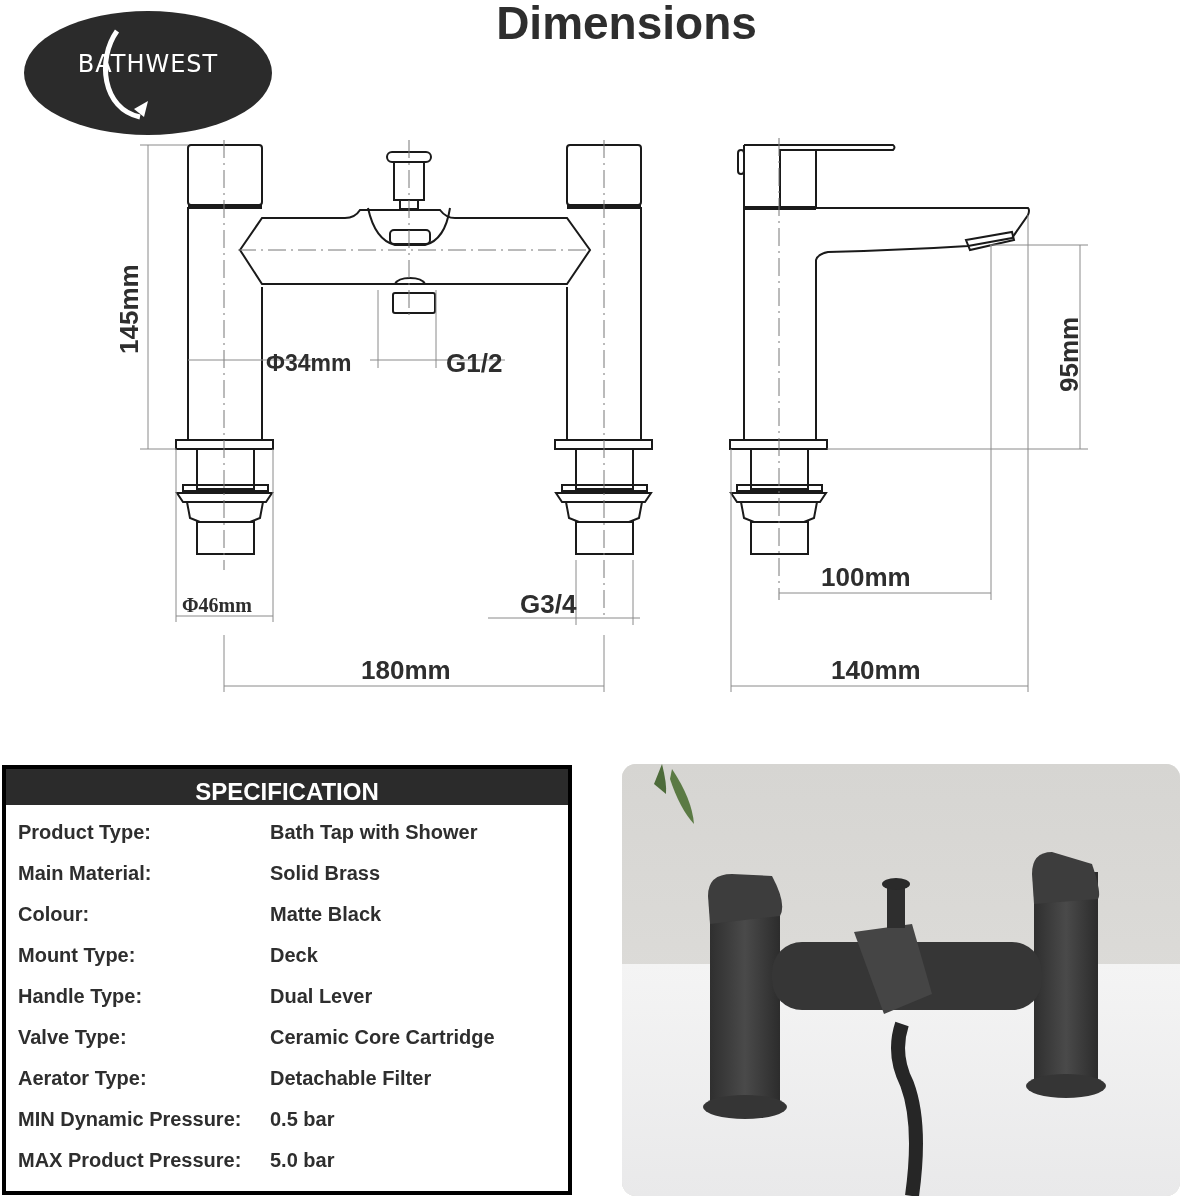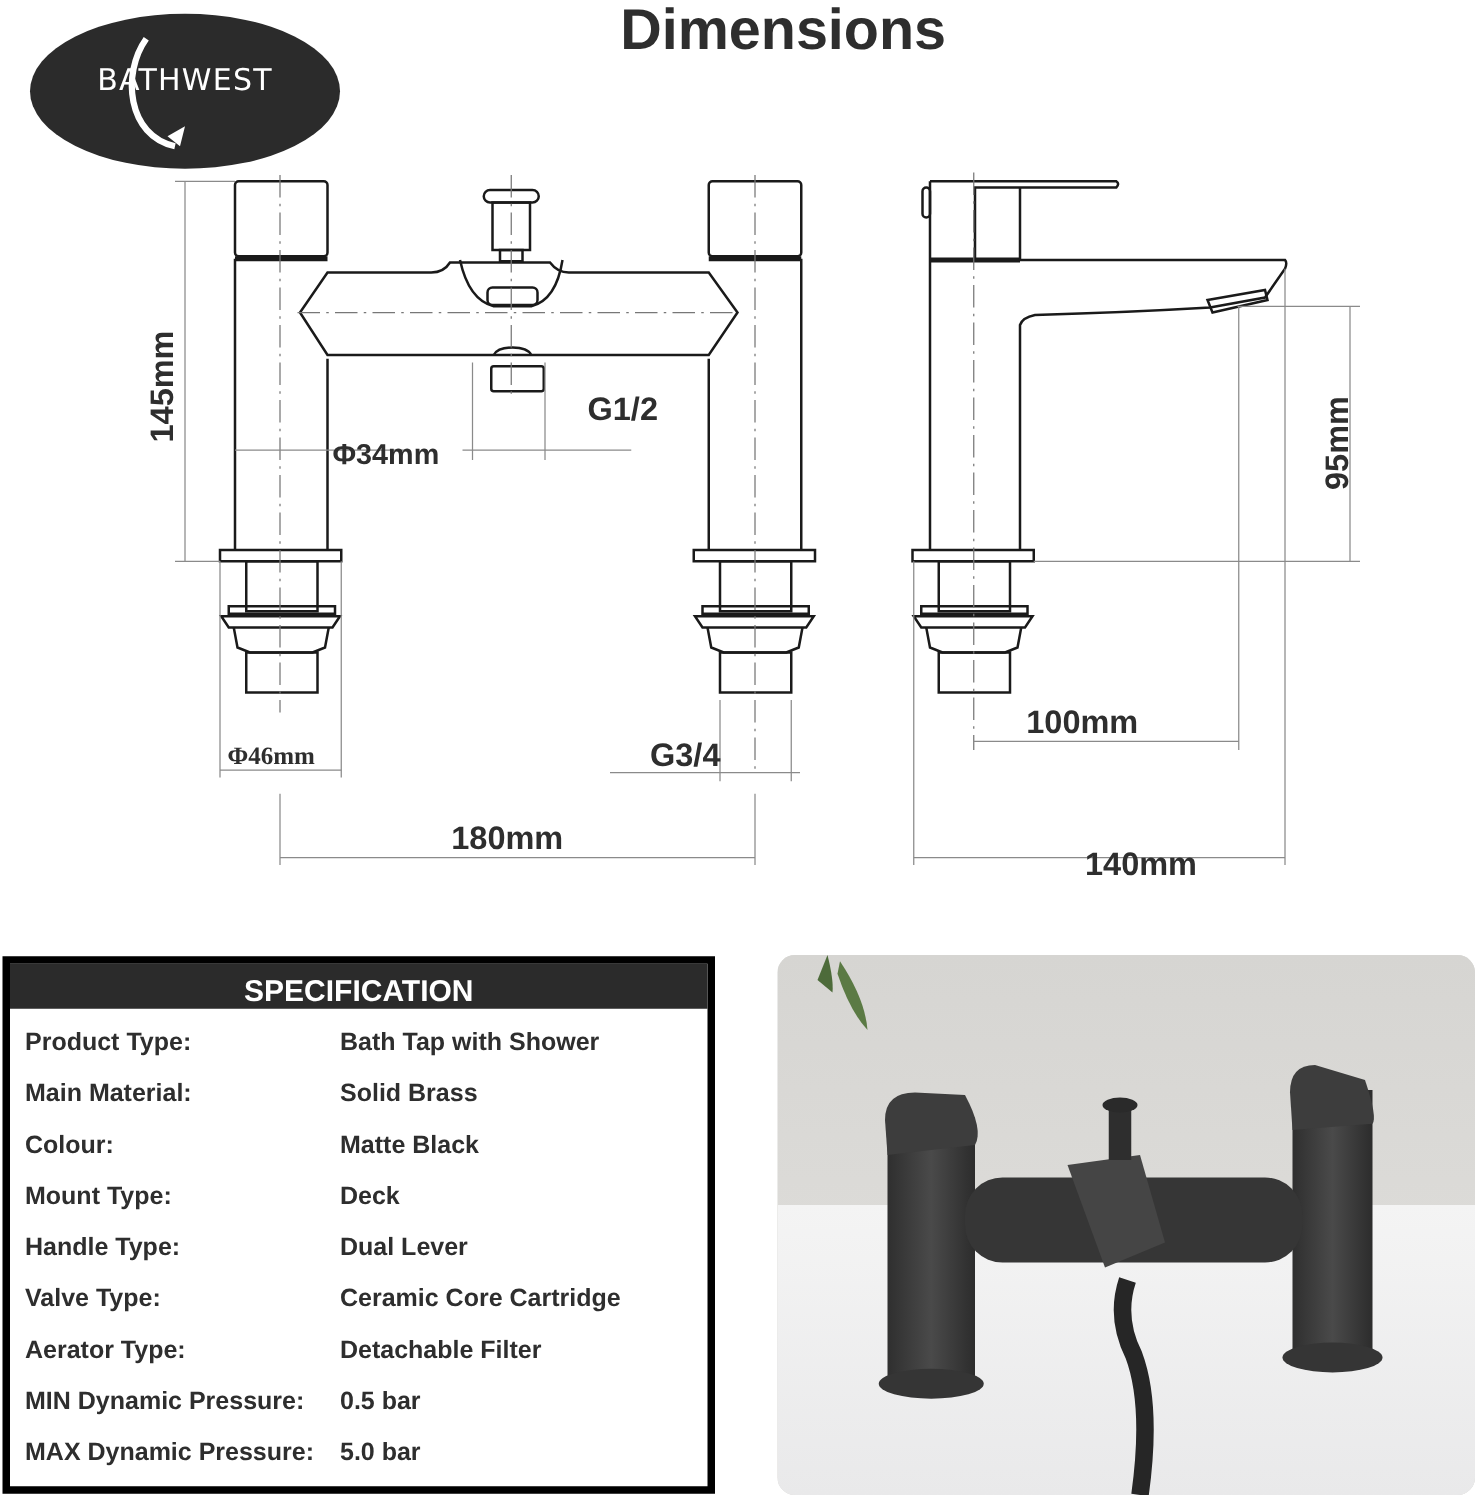--- a/index.html
+++ b/index.html
@@ -5,21 +5,21 @@
   html, body { margin: 0; padding: 0; background: #ffffff; }
   body { width: 1183px; height: 1200px; position: relative; overflow: hidden; font-family: "Liberation Sans", sans-serif; color: #2b2b2b; }
   .abs { position: absolute; }
   .title { left: 0; width: 1183px; top: -4px; text-align: center; font-size: 46px; font-weight: bold; color: #2e2e2e; padding-left: 70px; box-sizing: border-box; }
   .logo { left: 22px; top: 9px; width: 252px; height: 128px; }
   .logo-text { left: 28px; top: 50px; width: 240px; text-align: center; font-size: 24px; color: #fff; font-weight: normal; letter-spacing: 1px; font-family: "DejaVu Sans", sans-serif; }
   .drawing { left: 0; top: 0; width: 1183px; height: 720px; }
   .dim-label { font-weight: bold; font-size: 26px; color: #2e2e2e; white-space: nowrap; }
   .dim-label.sm { font-size: 20px; }
   .vlabel { transform: rotate(-90deg); transform-origin: left top; }
-  .spec { left: 2px; top: 765px; width: 570px; height: 430px; border: 6px solid #000000; box-sizing: border-box; background: #fff; }
+  .spec { left: 2px; top: 765px; width: 570px; height: 430px; border: 4px solid #000000; box-sizing: border-box; background: #fff; }
   .spec-header { height: 36px; background: #2b2b2b; color: #fff; text-align: center; font-size: 24px; font-weight: bold; line-height: 46px; }
   .spec-row { position: absolute; left: 12px; height: 41px; font-size: 20px; font-weight: bold; color: #2e2e2e; }
   .spec-row .k { position: absolute; left: 0; white-space: nowrap; }
   .spec-row .v { position: absolute; left: 252px; white-space: nowrap; }
   .photo { left: 622px; top: 764px; width: 558px; height: 432px; border-radius: 14px; overflow: hidden; background: #dcdcda; }
 </style>
 </head>
 <body>
 
 <svg class="abs logo" viewBox="0 0 252 128">
@@ -116,27 +116,27 @@
     <line x1="991" y1="245" x2="991" y2="600"></line>
     <line x1="1028" y1="215" x2="1028" y2="692"></line>
     <line x1="779" y1="593" x2="991" y2="593"></line>
     <line x1="731" y1="449" x2="731" y2="692"></line>
     <line x1="731" y1="686" x2="1028" y2="686"></line>
   </g>
 </svg>
 
 <div class="abs dim-label vlabel" style="left:114px;top:354px;">145mm</div>
 <div class="abs dim-label sm" style="left:266px;top:337px;font-size:23px;margin-top:13px;">Φ34mm</div>
-<div class="abs dim-label" style="left:446px;top:312px;margin-left:24px;">G1/2</div>
+<div class="abs dim-label" style="left:446px;top:348px;">G1/2</div>
 <div class="abs dim-label sm" style="left:182px;top:594px;font-family:Liberation Serif, serif;">Φ46mm</div>
 <div class="abs dim-label" style="left:520px;top:589px;">G3/4</div>
 <div class="abs dim-label" style="left:361px;top:655px;">180mm</div>
 <div class="abs dim-label vlabel" style="left:1054px;top:392px;">95mm</div>
 <div class="abs dim-label" style="left:821px;top:562px;">100mm</div>
-<div class="abs dim-label" style="left:831px;top:676px;margin-left:37px;">140mm</div>
+<div class="abs dim-label" style="left:831px;top:655px;">140mm</div>
 
 <div class="abs spec">
   <div class="spec-header">SPECIFICATION</div>
   <div class="spec-row" style="top:52px;">
       <span class="k">Product Type:</span>
       <span class="v">Bath Tap with Shower</span>
     </div>
   <div class="spec-row" style="top:93px;">
       <span class="k">Main Material:</span>
       <span class="v">Solid Brass</span>
@@ -159,21 +159,21 @@
     </div>
   <div class="spec-row" style="top:298px;">
       <span class="k">Aerator Type:</span>
       <span class="v">Detachable Filter</span>
     </div>
   <div class="spec-row" style="top:339px;">
       <span class="k">MIN Dynamic Pressure:</span>
       <span class="v">0.5 bar</span>
     </div>
   <div class="spec-row" style="top:380px;">
-      <span class="k">MAX Dynamic Pressure:</span>
+      <span class="k">MAX Product Pressure:</span>
       <span class="v">5.0 bar</span>
     </div>
 </div>
 
 <div class="abs photo">
   <svg width="558" height="432" viewBox="0 0 558 432">
     <defs>
       <linearGradient id="wall" x1="0" y1="0" x2="0" y2="1">
           <stop offset="0" stop-color="#d6d5d2"></stop>
           <stop offset="1" stop-color="#e2e1de"></stop>

